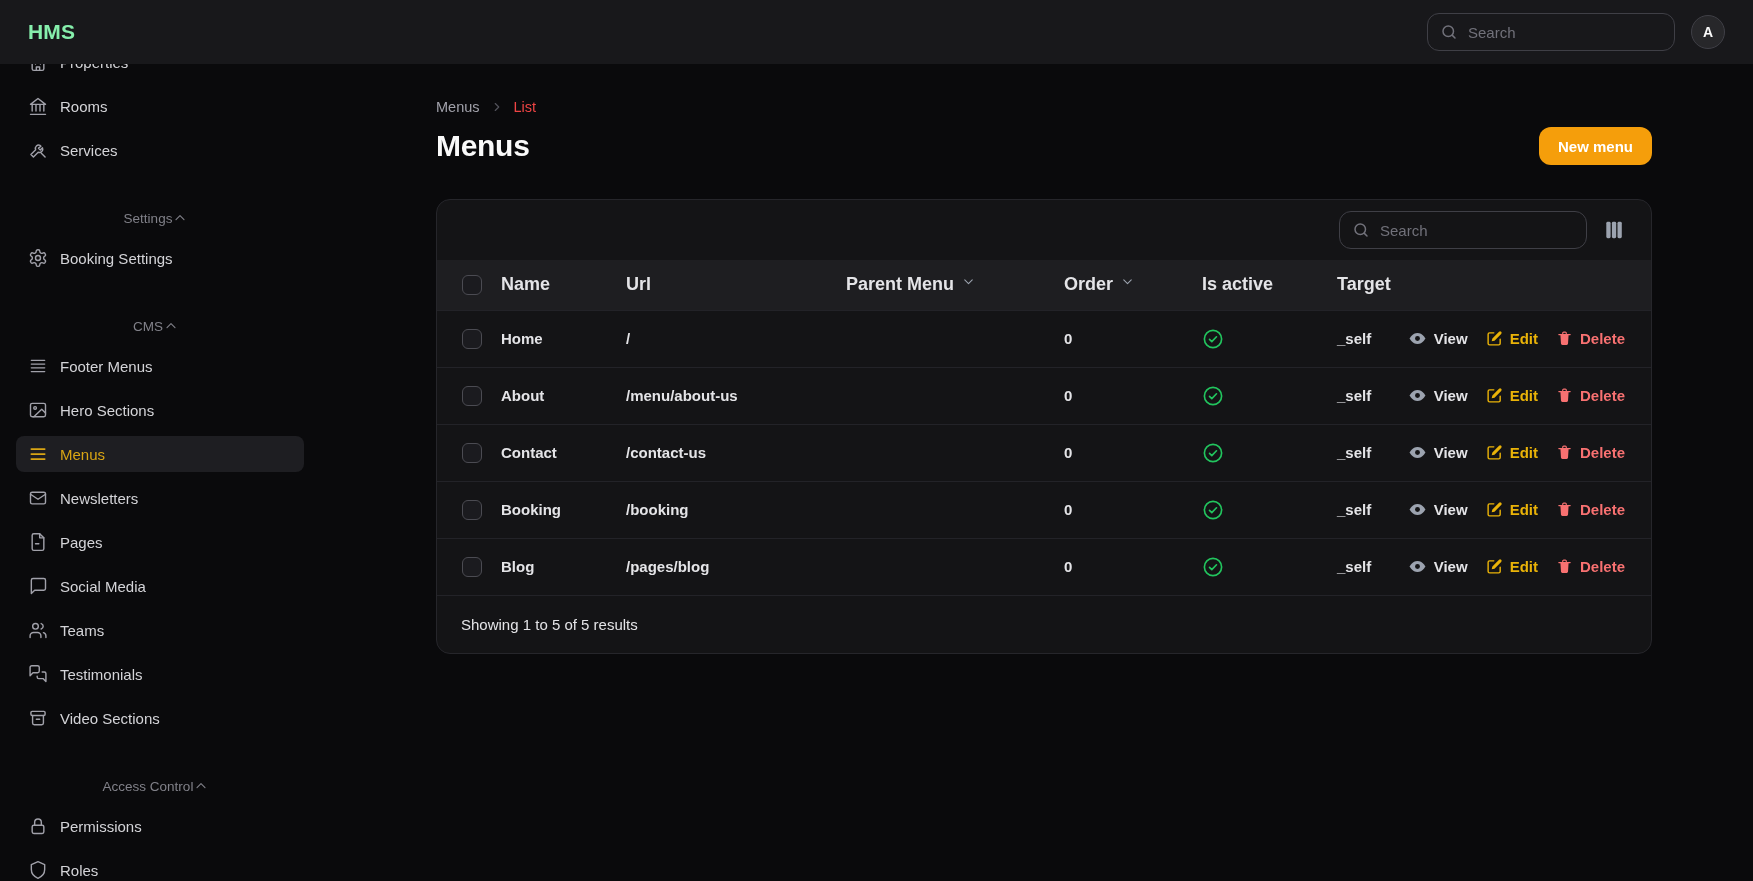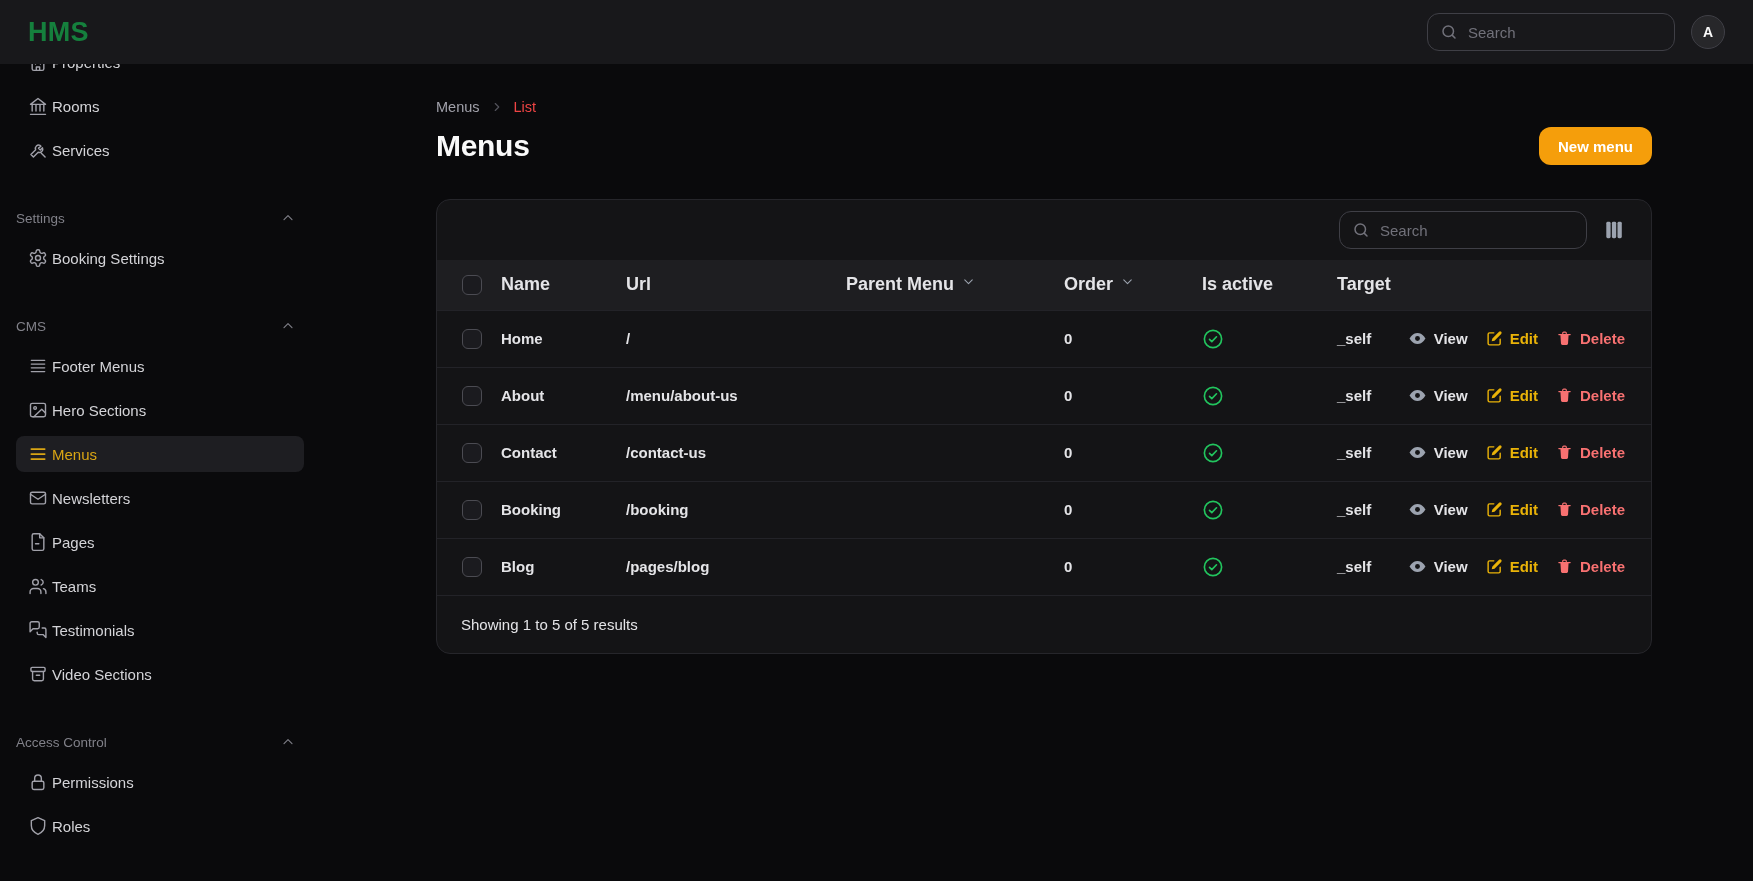--- a/index.html
+++ b/index.html
@@ -14,21 +14,21 @@
   svg { display:block; }
 
   
   .topbar {
     position:absolute; top:0; left:0; right:0; height:64px;
     background:#18181b;
     display:flex; align-items:center;
     padding:0 28px;
     z-index:5;
   }
-  .logo { font-size:27px; font-weight:700; color:#15803d; letter-spacing:.2px; }
+  .logo { font-size:21px; font-weight:700; color:#86efac; letter-spacing:.2px; }
   .topbar-right { margin-left:auto; display:flex; align-items:center; gap:16px; }
   .search-box {
     display:flex; align-items:center; gap:10px;
     width:248px; height:38px;
     border:1px solid #3f3f46; border-radius:12px;
     padding:0 12px; color:#71717a;
   }
   .search-box input {
     background:transparent; border:none; outline:none;
     color:#e4e4e7; font-size:15px; width:100%;
@@ -42,30 +42,30 @@
     color:#fafafa; font-size:14px; font-weight:600; cursor:pointer;
   }
 
   
   .sidebar {
     position:absolute; top:64px; left:0; bottom:0; width:304px;
     overflow:hidden; padding:0 0 0 16px;
   }
   .sidebar-nav { margin-top:-20px; padding-right:0; }
   .side-item {
-    display:flex; align-items:center; gap:4px;
+    display:flex; align-items:center; gap:12px;
     height:36px; margin-bottom:8px;
     padding:0 12px; border-radius:8px;
     font-size:15px; color:#d4d4d8; cursor:pointer;
   }
   .side-item .icn { color:#a1a1aa; flex:0 0 auto; }
   .side-item.active { background:#1e1e22; color:#d9a514; }
   .side-item.active .icn { color:#d9a514; }
   .side-section {
-    display:flex; align-items:center; justify-content:space-between;
+    display:flex; align-items:center; justify-content:center;
     margin:40px 8px 12px 0; height:20px;
     font-size:13.5px; color:#818189; cursor:pointer;
   }
   .side-section .icn { color:#818189; }
 
   
   .main {
     position:absolute; top:64px; left:304px; right:0; bottom:0;
     padding:35px 101px 0 132px;
   }
@@ -246,20 +246,28 @@
         <span>Newsletters</span>
       </div>
       <div class="side-item">
         <span class="icn">
           <svg width="20" height="20" viewBox="0 0 24 24" fill="none" stroke="currentColor" stroke-width="1.7" stroke-linecap="round" stroke-linejoin="round">
             <path d="M14 2H7a2 2 0 0 0-2 2v16a2 2 0 0 0 2 2h10a2 2 0 0 0 2-2V7z"></path>
             <path d="M14 2v5h5M9 14h4"></path>
           </svg>
         </span>
         <span>Pages</span>
+      </div>
+      <div class="side-item">
+        <span class="icn">
+          <svg width="20" height="20" viewBox="0 0 24 24" fill="none" stroke="currentColor" stroke-width="1.7" stroke-linecap="round" stroke-linejoin="round">
+            <path d="M21 15a2 2 0 0 1-2 2H8l-4 4V5a2 2 0 0 1 2-2h13a2 2 0 0 1 2 2z"></path>
+          </svg>
+        </span>
+        <span>Social Media</span>
       </div>
       <div class="side-item">
         <span class="icn">
           <svg width="20" height="20" viewBox="0 0 24 24" fill="none" stroke="currentColor" stroke-width="1.7" stroke-linecap="round" stroke-linejoin="round">
             <circle cx="9" cy="7.5" r="3.4"></circle>
             <path d="M15.5 21v-1.8a4.2 4.2 0 0 0-4.2-4.2H6.7a4.2 4.2 0 0 0-4.2 4.2V21M15.8 4.3a3.4 3.4 0 0 1 0 6.5M21.5 21v-1.8a4.2 4.2 0 0 0-3-4"></path>
           </svg>
         </span>
         <span>Teams</span>
       </div>

